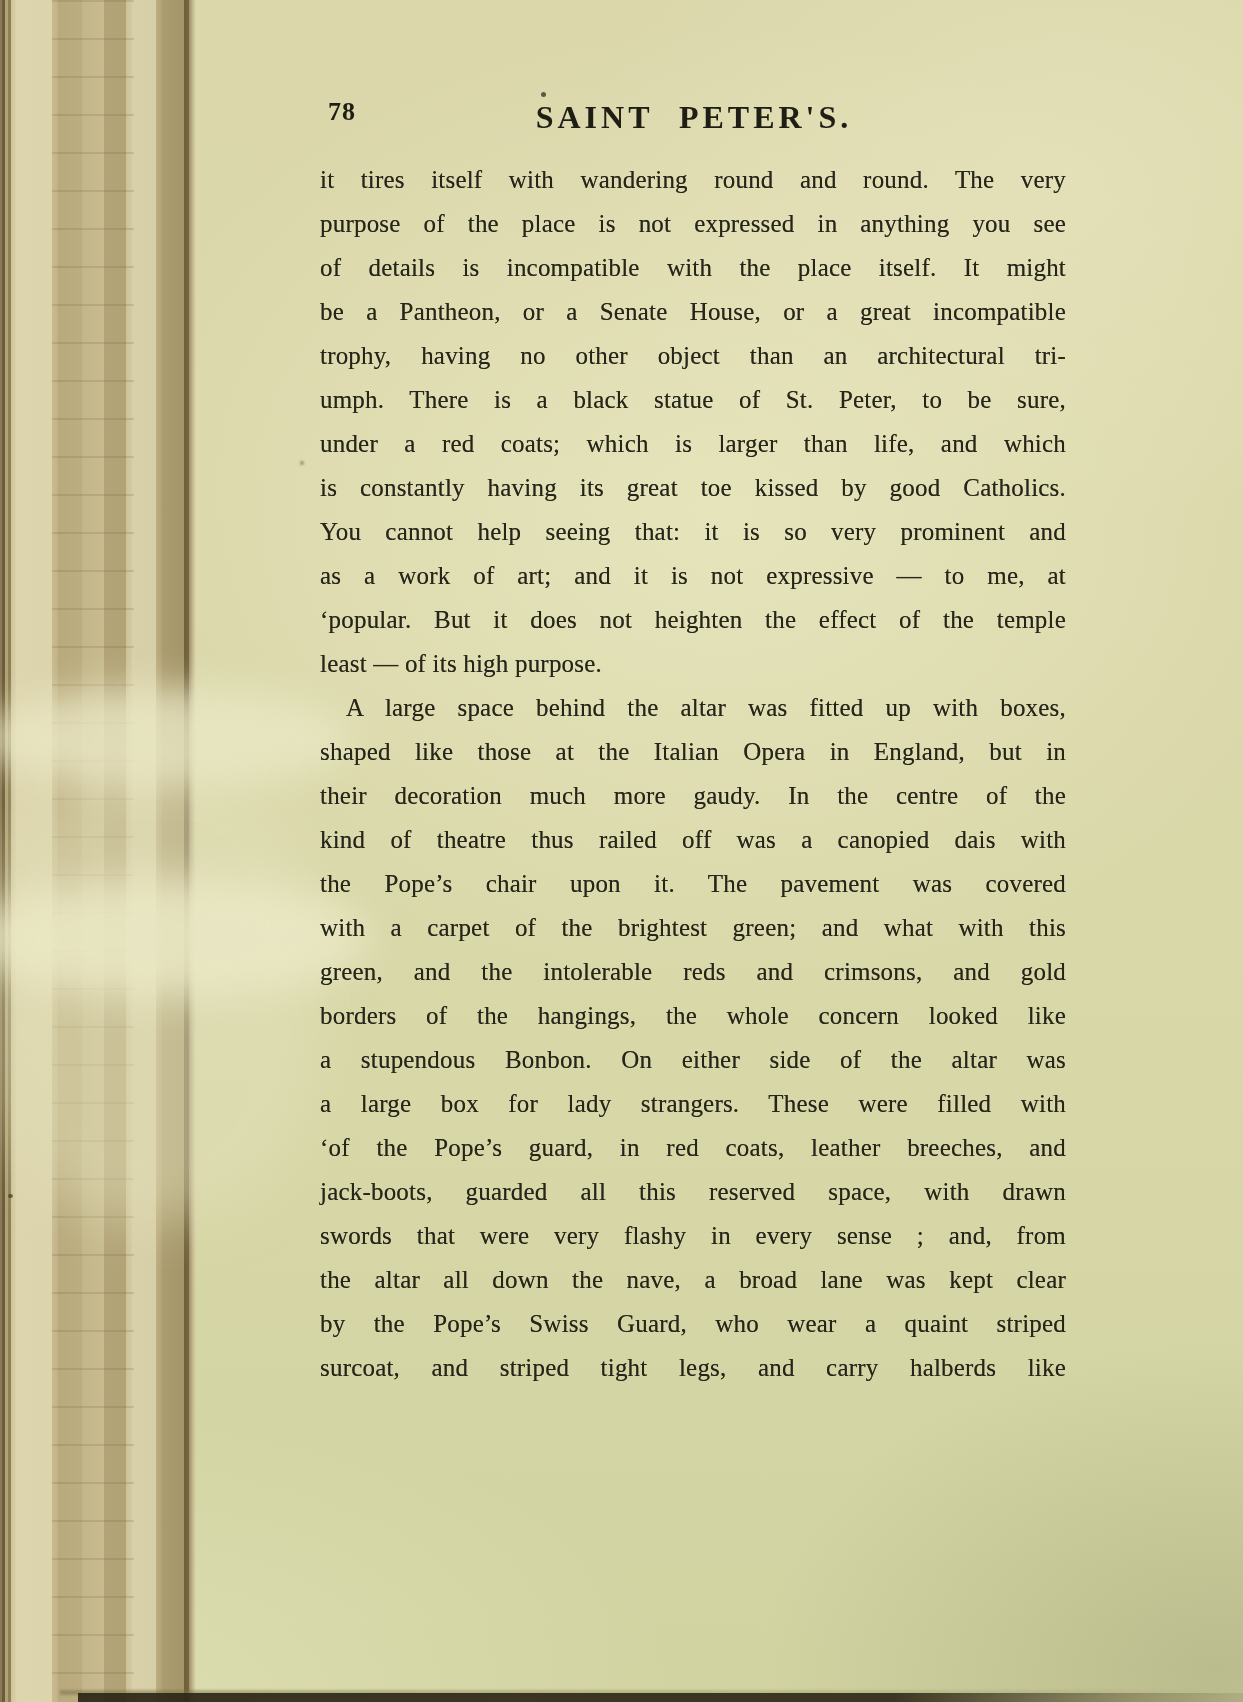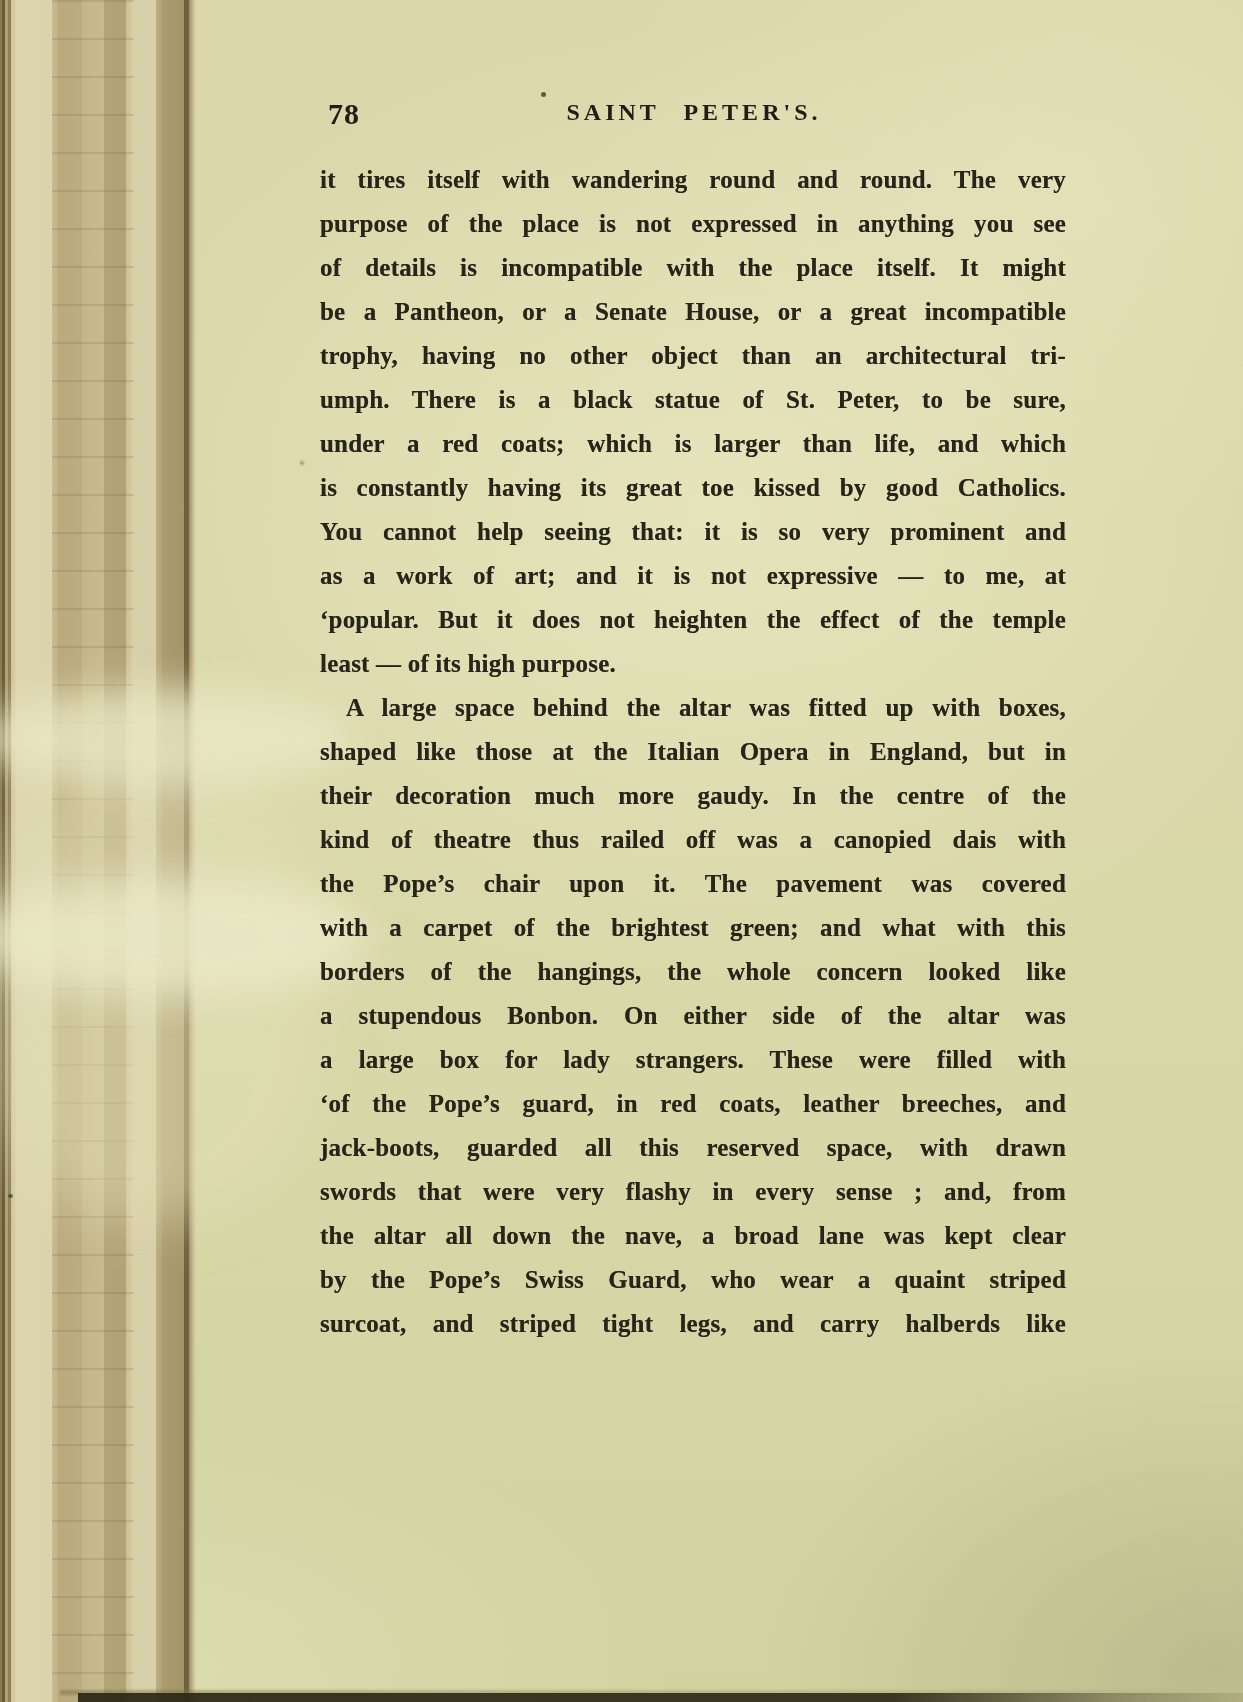--- a/index.html
+++ b/index.html
@@ -76,37 +76,36 @@
   
   .speck{position:absolute;background:#3d392a;border-radius:50%;}
   .speck.a{left:541px;top:92px;width:5px;height:5px;opacity:.8;}
   .speck.b{left:300px;top:461px;width:4px;height:4px;opacity:.45;filter:blur(1px);}
   .speck.c{left:8px;top:1194px;width:5px;height:4px;opacity:.7;}
 
   
   .headrow{position:absolute;left:320px;top:97px;width:748px;height:36px;}
   .pageno{
     position:absolute;left:8px;top:0;
-    font-size:30px;font-weight:700;color:var(--head-ink);
+    font-size:26px;font-weight:700;color:var(--head-ink);
     letter-spacing:1px;
   }
   .running-head{
     position:absolute;left:0;top:2px;width:100%;
     text-align:center;
-    font-size:24px;font-weight:700;color:var(--head-ink);
+    font-size:32px;font-weight:700;color:var(--head-ink);
     letter-spacing:4px;word-spacing:14px;
   }
 
   .body-text{
     position:absolute;left:320px;top:158px;width:746px;
     color:var(--ink);
     font-size:25px;
     letter-spacing:0.2px;
     text-shadow:0 0 0.5px rgba(30,28,16,.55);
-    font-weight:bold;
   }
   .line{
     height:44px;line-height:44px;
     text-align:justify;
     text-align-last:justify;
     white-space:normal;
   }
   .line.last{text-align-last:left;}
   .line.indent{padding-left:26px;}
 </style>
@@ -145,20 +144,21 @@
       <div class="line">‘popular. But it does not heighten the effect of the temple</div>
       <div class="line last">least — of its high purpose.</div>
     </div>
     <div>
       <div class="line indent">A large space behind the altar was fitted up with boxes,</div>
       <div class="line">shaped like those at the Italian Opera in England, but in</div>
       <div class="line">their decoration much more gaudy. In the centre of the</div>
       <div class="line">kind of theatre thus railed off was a canopied dais with</div>
       <div class="line">the Pope’s chair upon it. The pavement was covered</div>
       <div class="line">with a carpet of the brightest green; and what with this</div>
+      <div class="line">green, and the intolerable reds and crimsons, and gold</div>
       <div class="line">borders of the hangings, the whole concern looked like</div>
       <div class="line">a stupendous Bonbon. On either side of the altar was</div>
       <div class="line">a large box for lady strangers. These were filled with</div>
       <div class="line">‘of the Pope’s guard, in red coats, leather breeches, and</div>
       <div class="line">jack-boots, guarded all this reserved space, with drawn</div>
       <div class="line">swords that were very flashy in every sense ; and, from</div>
       <div class="line">the altar all down the nave, a broad lane was kept clear</div>
       <div class="line">by the Pope’s Swiss Guard, who wear a quaint striped</div>
       <div class="line">surcoat, and striped tight legs, and carry halberds like</div>
     </div>

